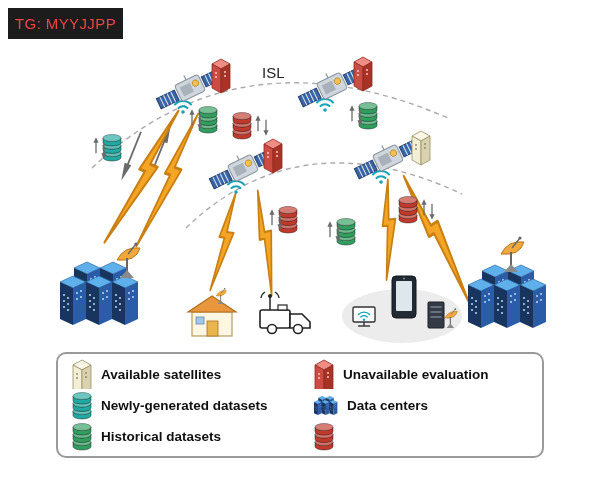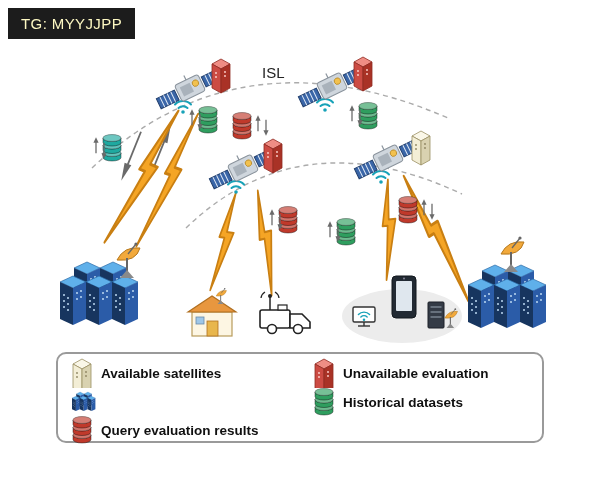--- a/index.html
+++ b/index.html
@@ -1,28 +1,28 @@
 <!DOCTYPE html>
 <html><head>
 <meta charset="utf-8">
 <style>
   html,body{margin:0;padding:0;background:#ffffff;}
   .stage{
     position:relative;width:600px;height:480px;background:#ffffff;overflow:hidden;
     font-family:"Liberation Sans",sans-serif;
   }
   .tag{
-    position:absolute;background:#1c1c1c;color:#fef9c3;
-    font-size:15px;line-height:1;padding:8px 13px;letter-spacing:.4px;z-index:30;
+    position:absolute;background:#1c1c1c;color:#ef4444;
+    font-size:15px;line-height:1;padding:8px 7px;letter-spacing:.4px;z-index:30;
   }
   .tag-tl{left:8px;top:8px;}
   .tag-br{right:4px;bottom:4px;}
   .scene{position:absolute;left:0;top:0;z-index:5;}
   .legend{
-    position:absolute;left:56px;top:352px;width:488px;height:91px;z-index:20;
+    position:absolute;left:56px;top:352px;width:488px;height:106px;z-index:20;
     border:2px solid #9a9a9a;border-radius:10px;background:#ffffff;
     display:grid;grid-template-columns:1.08fr 1fr;align-items:center;
     padding:4px 6px 4px 12px;box-sizing:border-box;row-gap:0;
   }
   .legend-item{display:flex;align-items:center;gap:7px;font-size:13.5px;font-weight:bold;color:#101010;}
   .legend-item svg{flex:0 0 auto;}
 </style>
 </head>
 <body>
 
@@ -246,32 +246,38 @@
       </svg>
       <span>Available satellites</span>
     </div>
     <div class="legend-item">
       <svg width="24" height="30" viewBox="0 0 24 30">
         <use href="#server-red" transform="translate(3,10)"></use>
       </svg>
       <span>Unavailable evaluation</span>
     </div>
     <div class="legend-item">
+      <svg width="24" height="28" viewBox="0 0 24 28">
+        <use href="#datastack" transform="translate(12,4)" color="#1fa9a0"></use>
+      </svg>
+      <span>Newly-generated datasets</span>
+    </div>
+    <div class="legend-item">
       <svg width="28" height="28" viewBox="0 0 28 28">
         <use href="#dc" transform="translate(2,11) scale(0.3)"></use>
       </svg>
+      <span>Data centers</span>
     </div>
     <div class="legend-item">
       <svg width="24" height="28" viewBox="0 0 24 28">
         <use href="#datastack" transform="translate(12,4)" color="#2f9e5f"></use>
       </svg>
       <span>Historical datasets</span>
     </div>
     <div class="legend-item">
       <svg width="24" height="28" viewBox="0 0 24 28">
         <use href="#datastack" transform="translate(12,4)" color="#c0392b"></use>
       </svg>
-      <span>Query evaluation results</span>
     </div>
   </div>
 
 
 </div>
 
 </body></html>

